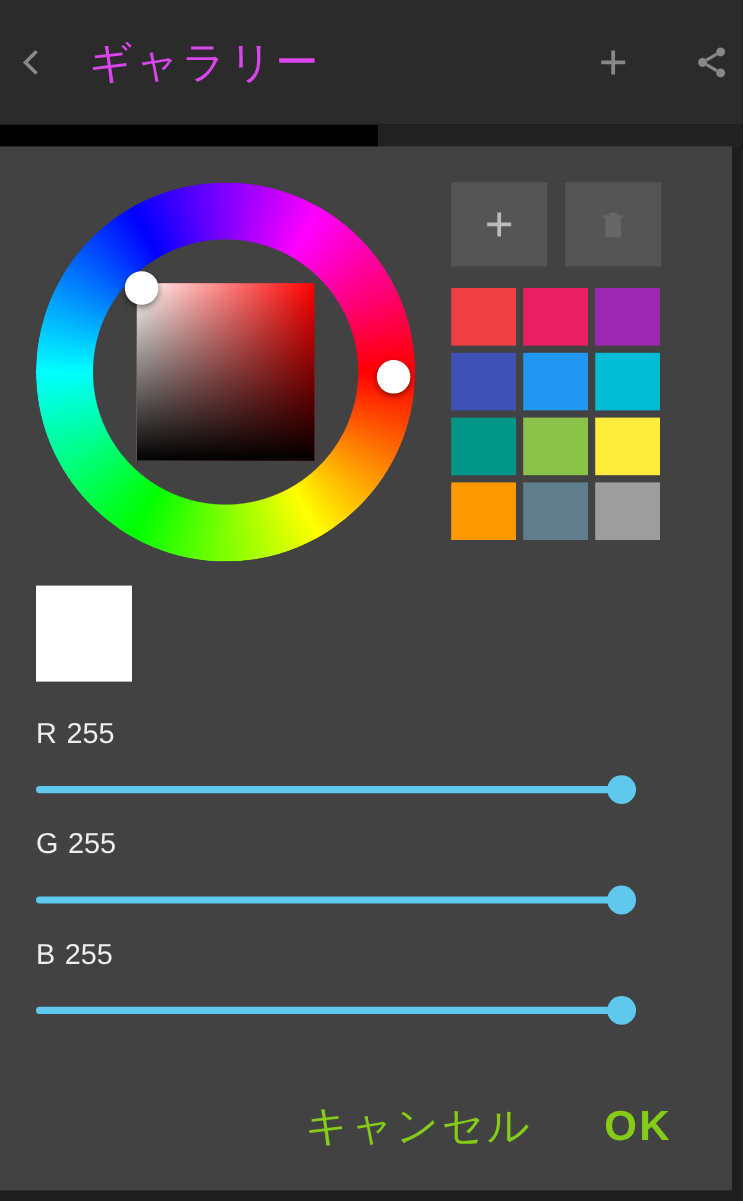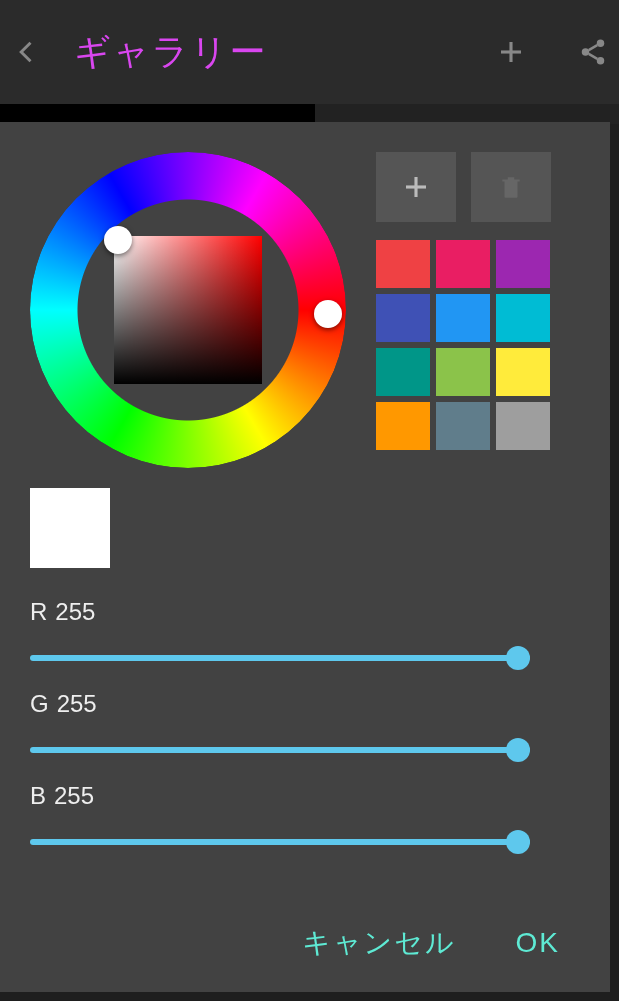--- a/index.html
+++ b/index.html
@@ -188,26 +188,26 @@
   
   .dialog-footer {
     position: absolute;
     bottom: 30px;
     right: 50px;
     display: flex;
     gap: 60px;
     align-items: center;
   }
   .footer-btn {
-    color: #5eead4;
-    font-size: 28px;
+    color: #84cc16;
+    font-size: 35px;
     font-weight: 500;
     letter-spacing: 2px;
   }
-  .footer-btn.ok { font-weight: 400; }
+  .footer-btn.ok { font-weight: 700; }
 </style>
 </head>
 <body>
 
 <div class="topbar">
   <div class="back-icon">
     <svg width="28" height="28" viewBox="0 0 24 24" fill="none" stroke="#888" stroke-width="2.5">
       <polyline points="15 4 7 12 15 20"></polyline>
     </svg>
   </div>

